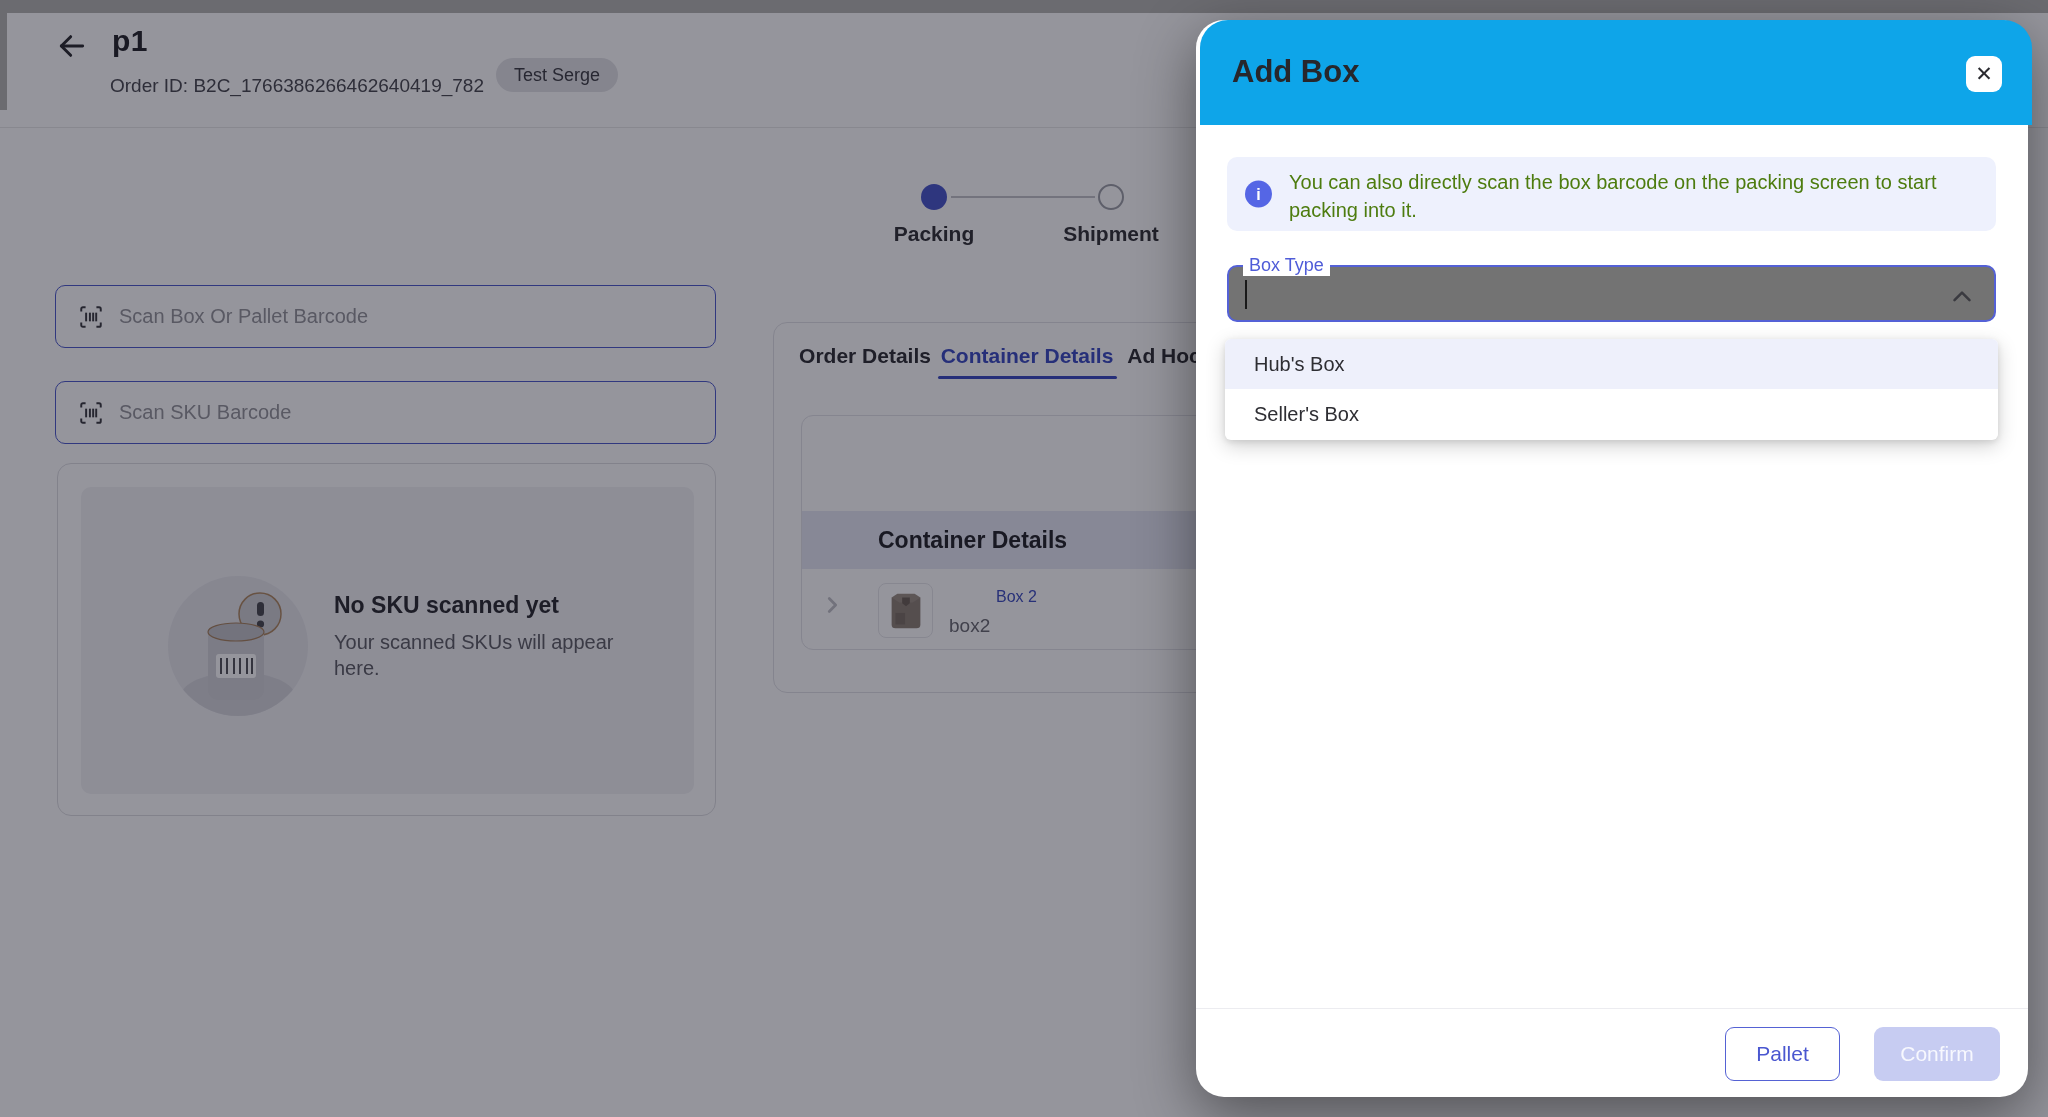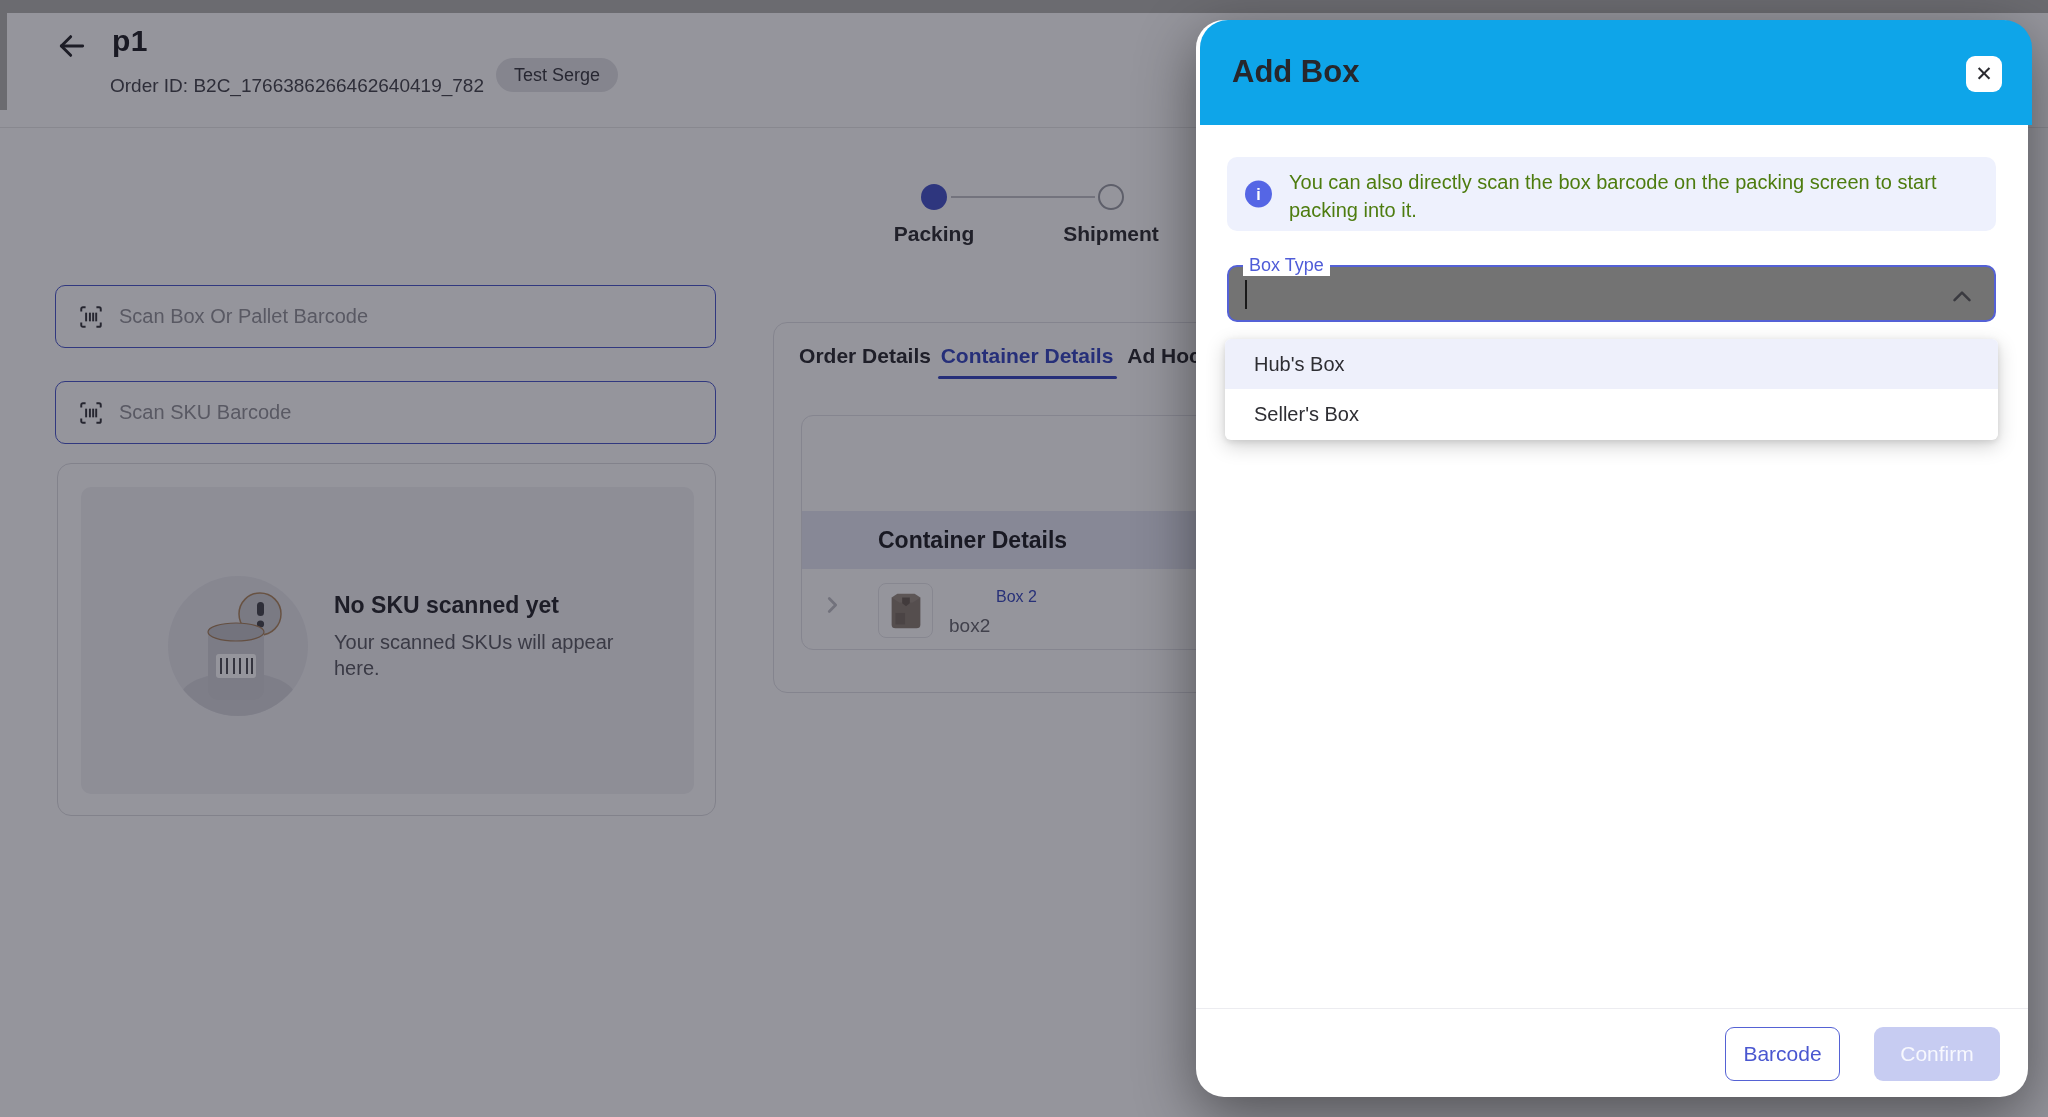--- a/index.html
+++ b/index.html
@@ -211,18 +211,18 @@
           </svg>
       </span>
     </div>
 
     <div class="dropdown">
       <div class="dd-option hl">Hub's Box</div>
       <div class="dd-option plain">Seller's Box</div>
     </div>
 
     <div class="modal-footer">
-      <button class="btn-cancel">Barcode</button>
+      <button class="btn-cancel">Pallet</button>
       <button class="btn-confirm" disabled="">Confirm</button>
     </div>
   </div>
 
 </div>
 
 </body></html>

